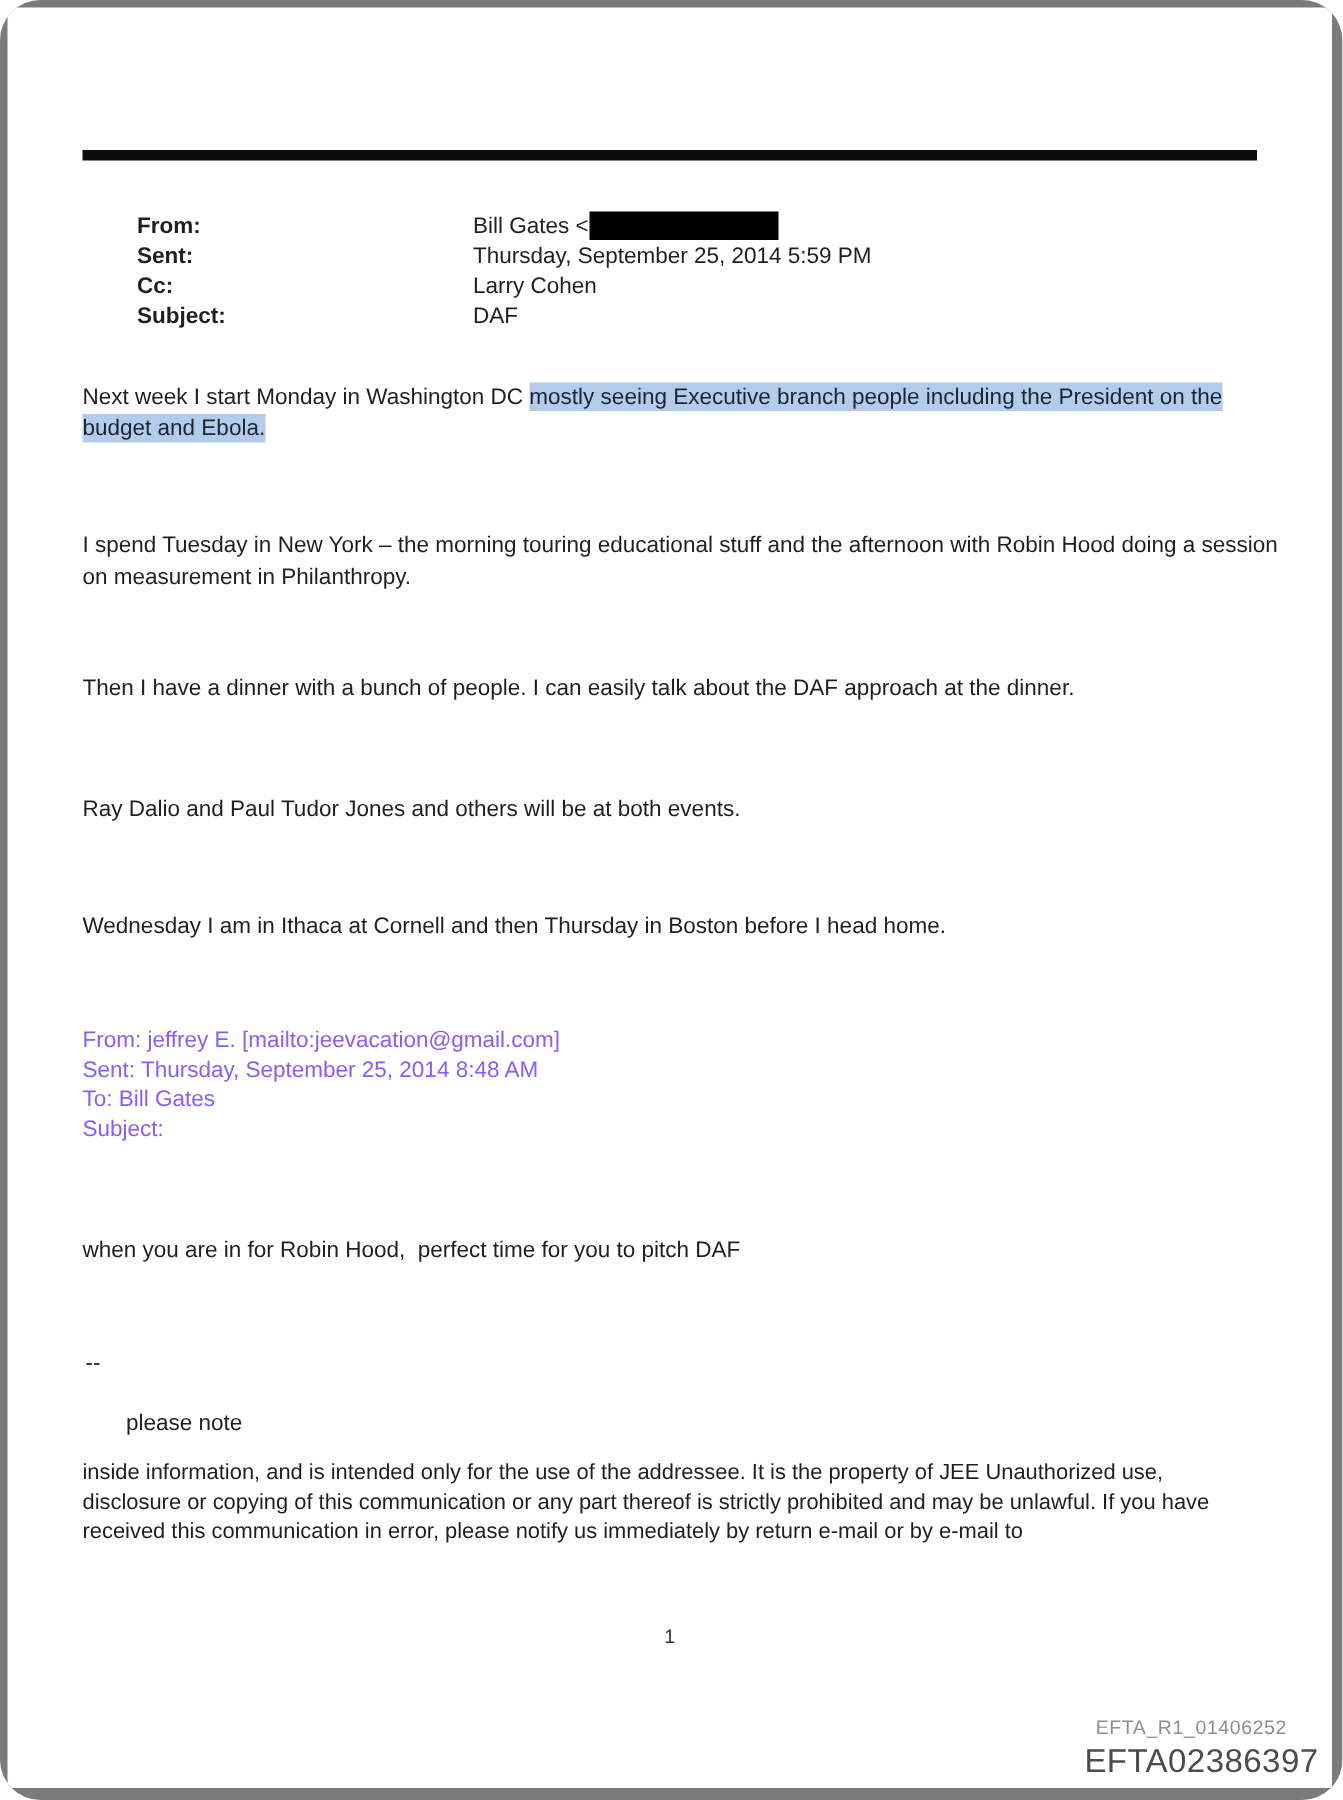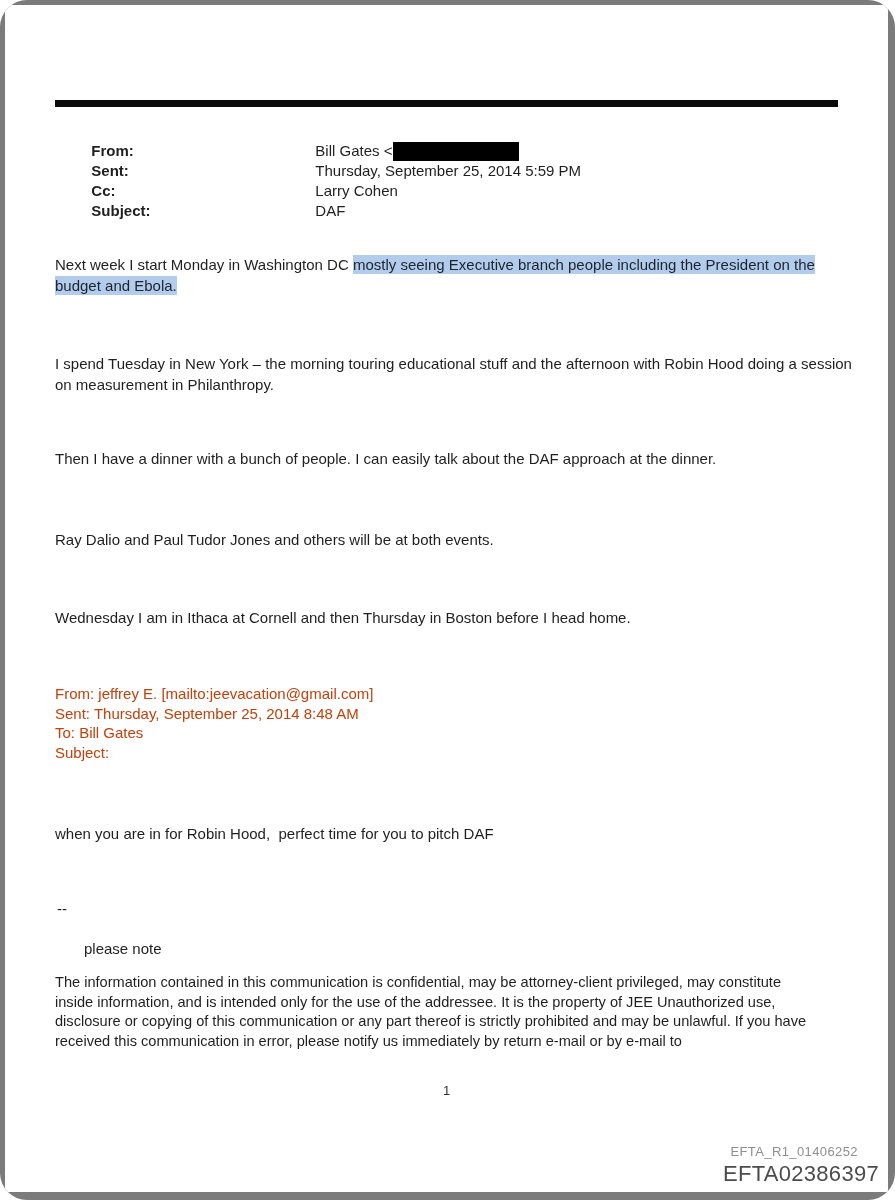--- a/index.html
+++ b/index.html
@@ -40,21 +40,21 @@
     margin-left: 1px;
   }
   .body-text { font-size: 15px; color: #1f1f1f; }
   .line { white-space: pre; line-height: 21px; }
   .hl { background: #b3cceb; color: #1c2430; padding: 1px 0; }
   .p1 { left: 50px; top: 249px; }
   .p2 { left: 50px; top: 348px; }
   .p3 { left: 50px; top: 443px; }
   .p4 { left: 50px; top: 524px; }
   .p5 { left: 50px; top: 602px; }
-  .quoted-hdr { left: 50px; top: 679px; font-size: 15px; color: #c2410c; }
+  .quoted-hdr { left: 50px; top: 679px; font-size: 15px; color: #8b5cf6; }
   .quoted-hdr .line { line-height: 19.5px; }
   .when-line { left: 50px; top: 818px; }
   .sig-sep { left: 52px; top: 893px; }
   .please-note { left: 79px; top: 933px; }
   .disclaimer { left: 50px; top: 968px; font-size: 14.6px; color: #1f1f1f; }
   .disclaimer .line { line-height: 19.7px; }
   .page-number {
     left: 0; top: 1078px; width: 883px;
     text-align: center; font-size: 13px; color: #333333;
   }
@@ -128,21 +128,20 @@
 
     <div class="abs body-text sig-sep">
       <div class="line">--</div>
     </div>
 
     <div class="abs body-text please-note">
       <div class="line">please note</div>
     </div>
 
     <div class="abs disclaimer">
-      <div class="line">The information contained in this communication is confidential, may be attorney-client privileged, may constitute</div>
       <div class="line">inside information, and is intended only for the use of the addressee. It is the property of JEE Unauthorized use,</div>
       <div class="line">disclosure or copying of this communication or any part thereof is strictly prohibited and may be unlawful. If you have</div>
       <div class="line">received this communication in error, please notify us immediately by return e-mail or by e-mail to</div>
     </div>
 
     <div class="abs page-number">1</div>
 
     <div class="abs bates-1">EFTA_R1_01406252</div>
     <div class="abs bates-2">EFTA02386397</div>
 

